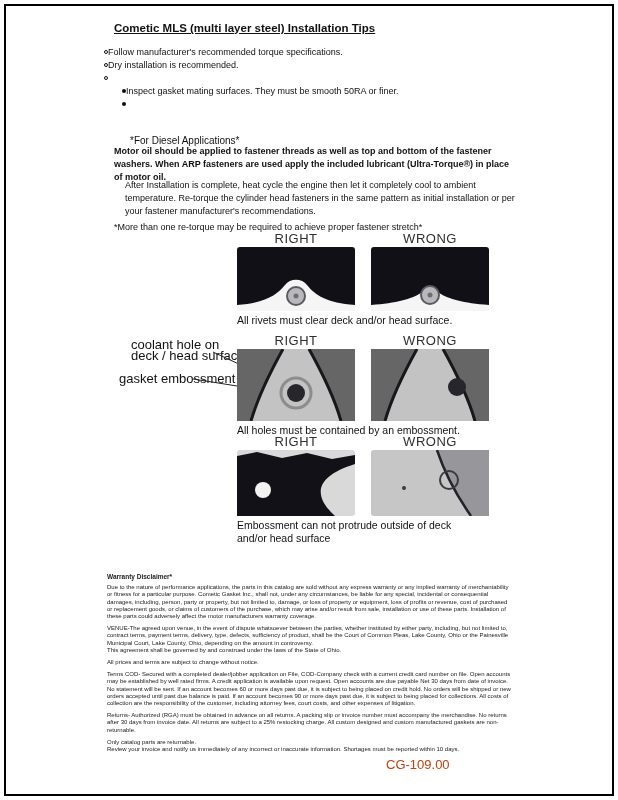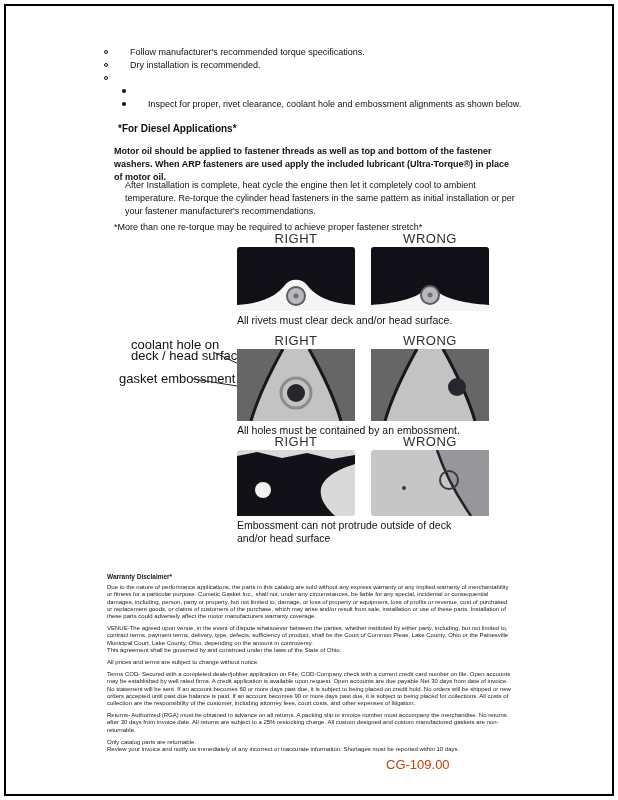--- a/index.html
+++ b/index.html
@@ -8,27 +8,27 @@
     width: 618px; height: 800px; background: #ffffff;
     font-family: "Liberation Sans", sans-serif; color: #111;
     position: relative; overflow: hidden;
   }
   .page { position: absolute; inset: 0; background: #fff; }
   .frame { position: absolute; inset: 4px; border: 2px solid #000; }
 
   .title { position: absolute; left: 114px; top: 22px; margin: 0;
     font-size: 11.5px; font-weight: bold; text-decoration: underline; }
 
-  .bullet { position: absolute; left: 104px; display: flex; align-items: flex-start; gap: 22px; font-size: 9px; line-height: 11px; width: 460px; }
+  .bullet { position: absolute; left: 104px; display: flex; align-items: flex-start; gap: 0; font-size: 9px; line-height: 11px; width: 460px; }
   .bullet.sub { left: 122px; }
   .dot { flex: 0 0 auto; margin-top: 3px; }
   .dot.open { width: 4px; height: 4px; border: 1px solid #111; border-radius: 50%; }
   .dot.filled { width: 4px; height: 4px; background: #111; border-radius: 50%; }
 
-  .h2 { position: absolute; left: 114px; top: 119px; margin: 4px; font-size: 10px; font-weight: bold; }
+  .h2 { position: absolute; left: 114px; top: 119px; margin: 16px; font-size: 10px; font-weight: normal; }
   .para { position: absolute; left: 114px; width: 400px; font-size: 9px; line-height: 13px; }
   .p1 { top: 136px; font-weight: bold; } .p2 { top: 170px; margin-left: 11px; } .p3 { top: 212px; }
 
   .rw { position: absolute; width: 118px; text-align: center; font-size: 13px; color: #2e2e2e; letter-spacing: 0.5px; }
   .panel { position: absolute; width: 118px; line-height: 0; }
   .caption { position: absolute; left: 237px; font-size: 10.5px; white-space: pre-line; line-height: 12.5px; }
   .fig-label { position: absolute; font-size: 13px; line-height: 10.5px; white-space: pre-line; }
   .leader { position: absolute; left: 0; top: 330px; pointer-events: none; }
 
   .warranty { position: absolute; left: 107px; top: 573px; width: 405px; font-size: 6px; line-height: 7.2px; color: #1a1a1a; }
@@ -36,38 +36,39 @@
   .w-p { margin: 0 0 5px; white-space: pre-line; }
 
   .footer-code { position: absolute; left: 386px; top: 757px; font-size: 13px; color: #c2410c; }
 </style>
 </head>
 <body>
 
 <div class="page">
   <div class="frame"></div>
 
+  <h1 class="title">Cometic MLS (multi layer steel) Installation Tips</h1>
 
   <div class="bullet" style="top:47px">
     <span class="dot open"></span>
     <span>Follow manufacturer's recommended torque specifications.</span>
   </div>
   <div class="bullet" style="top:60px">
     <span class="dot open"></span>
     <span>Dry installation is recommended.</span>
   </div>
   <div class="bullet" style="top:73px">
     <span class="dot open"></span>
   </div>
   <div class="bullet sub" style="top:86px">
     <span class="dot filled"></span>
+    <span>Inspect gasket mating surfaces.  They must be smooth 50RA or finer.</span>
   </div>
   <div class="bullet sub" style="top:99px">
     <span class="dot filled"></span>
-    <span>Inspect for proper, rivet clearance, coolant hole and embossment alignments as shown below.</span>
   </div>
 
   <h2 class="h2">*For Diesel Applications*</h2>
   <p class="para p1">Motor oil should be applied to fastener threads as well as top and bottom of the fastener washers. When ARP fasteners are used apply the included lubricant (Ultra-Torque®) in place of motor oil.</p>
   <p class="para p2">After Installation is complete, heat cycle the engine then let it completely cool to ambient temperature. Re-torque the cylinder head fasteners in the same pattern as initial installation or per your fastener manufacturer's recommendations.</p>
   <p class="para p3">*More than one re-torque may be required to achieve proper fastener stretch*</p>
 
   <div class="rw" style="left:237px; top:231px">RIGHT</div>
   <div class="rw" style="left:371px; top:231px">WRONG</div>
   <div class="panel" style="left:237px; top:247px">

